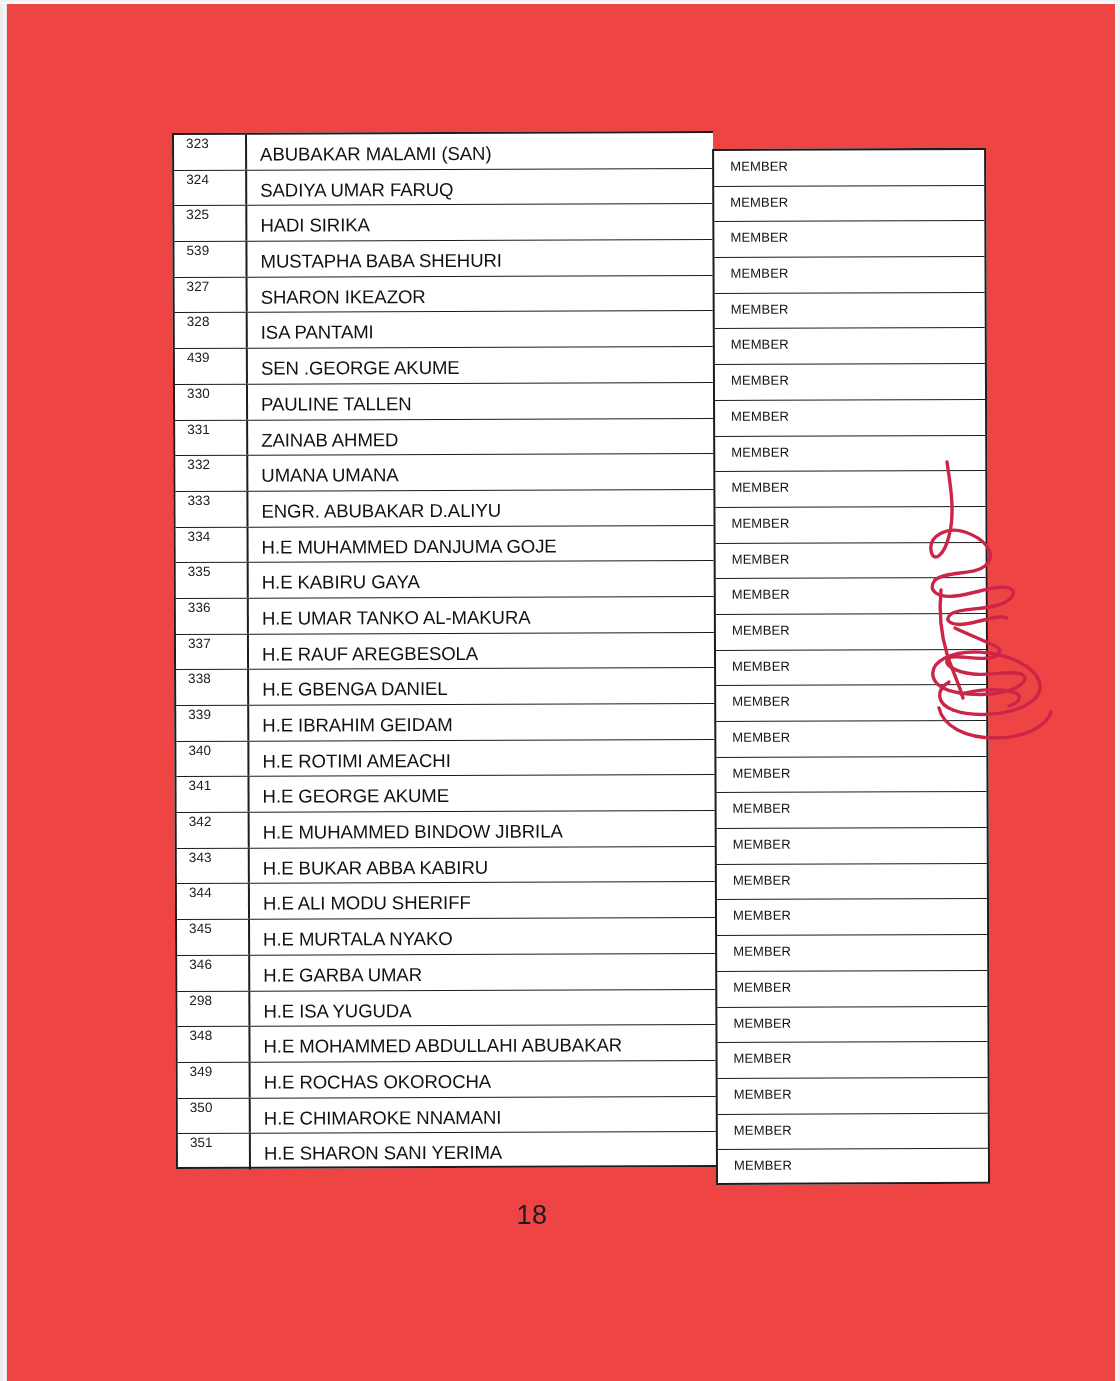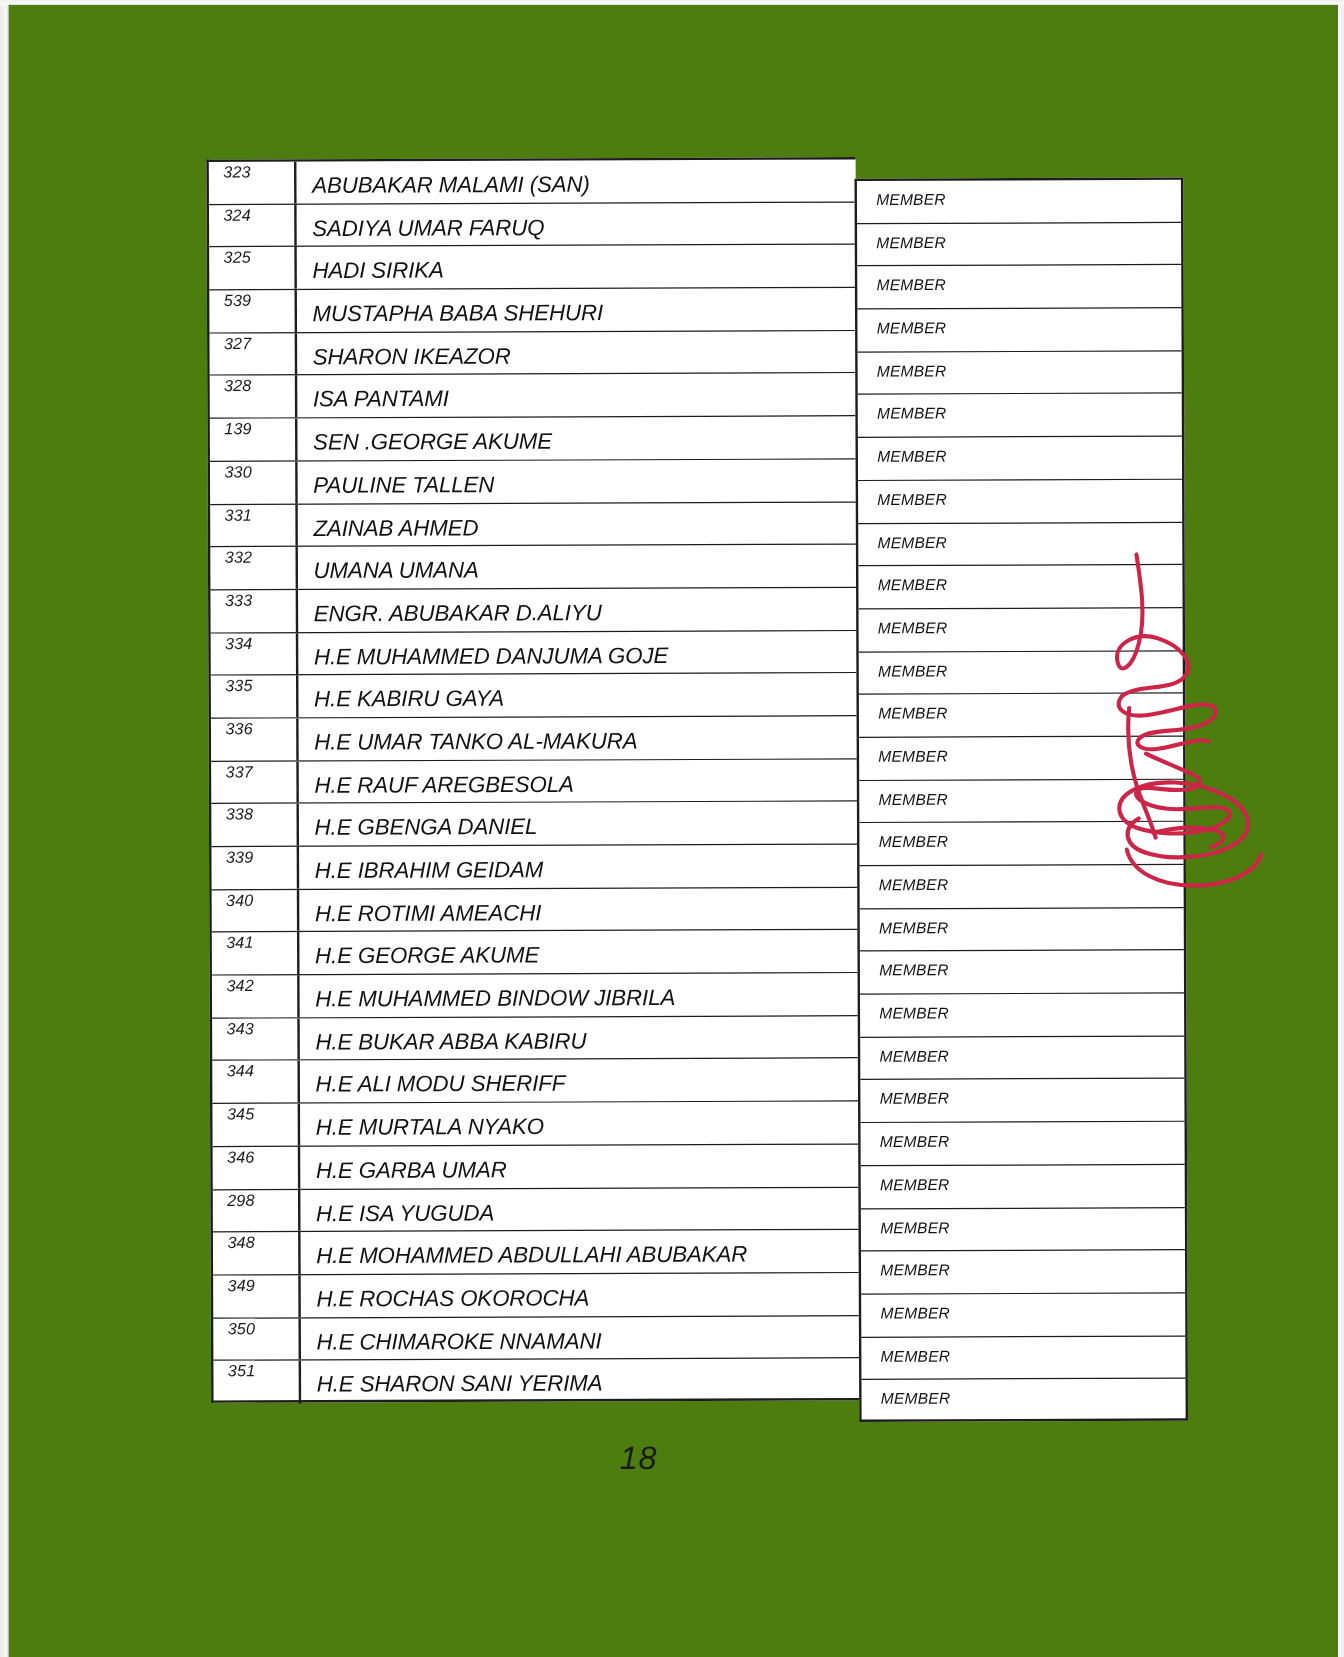--- a/index.html
+++ b/index.html
@@ -11,23 +11,22 @@
 
   body {
     font-family: "Liberation Sans", sans-serif;
     -webkit-font-smoothing: antialiased;
   }
 
   .page {
     position: relative;
     width: 1120px;
     height: 1381px;
-    background: #4d7c0f;
+    background: #ef4444;
     overflow: hidden;
-    font-style: italic;
   }
 
   
   .edge-left {
     position: absolute;
     left: 0;
     top: 0;
     width: 7px;
     height: 1381px;
     background: linear-gradient(to right, #eceaea 0%, #f4f3f3 55%, #fdfdfd 100%);
@@ -235,21 +234,21 @@
         <div class="row12">
           <div class="num-cell">
             <span class="num-text">328</span>
           </div>
           <div class="name-cell">
             <span class="name-text">ISA PANTAMI</span>
           </div>
         </div>
         <div class="row12">
           <div class="num-cell">
-            <span class="num-text">139</span>
+            <span class="num-text">439</span>
           </div>
           <div class="name-cell">
             <span class="name-text">SEN .GEORGE AKUME</span>
           </div>
         </div>
         <div class="row12">
           <div class="num-cell">
             <span class="num-text">330</span>
           </div>
           <div class="name-cell">

